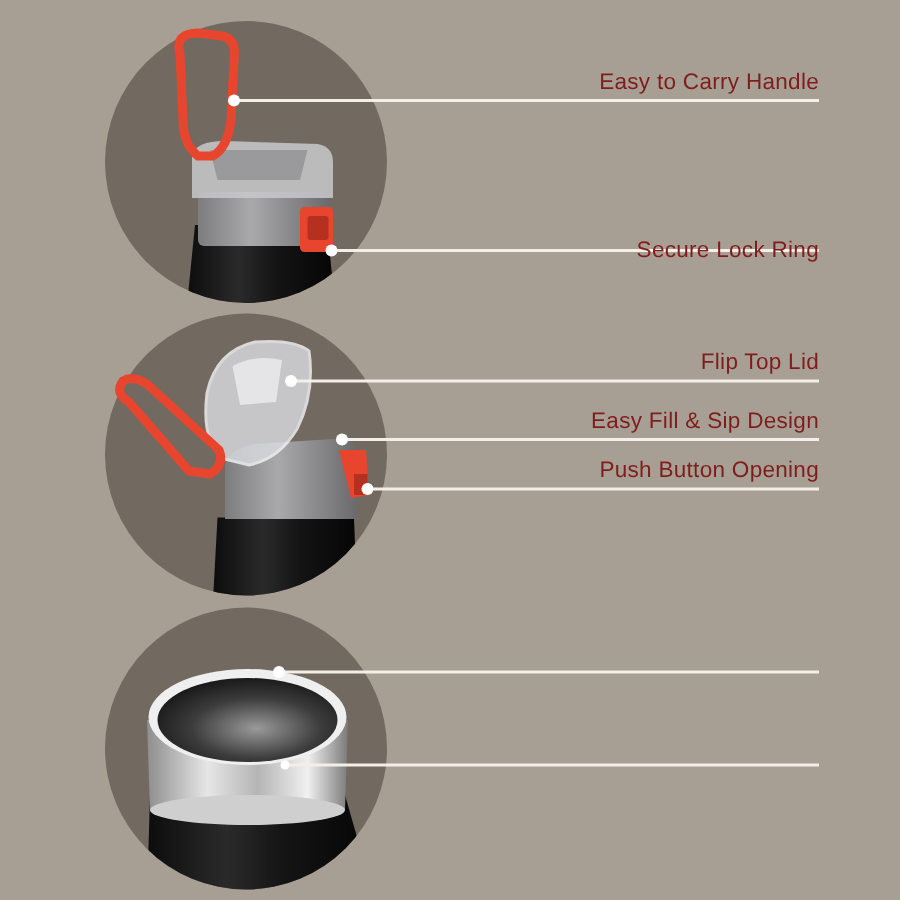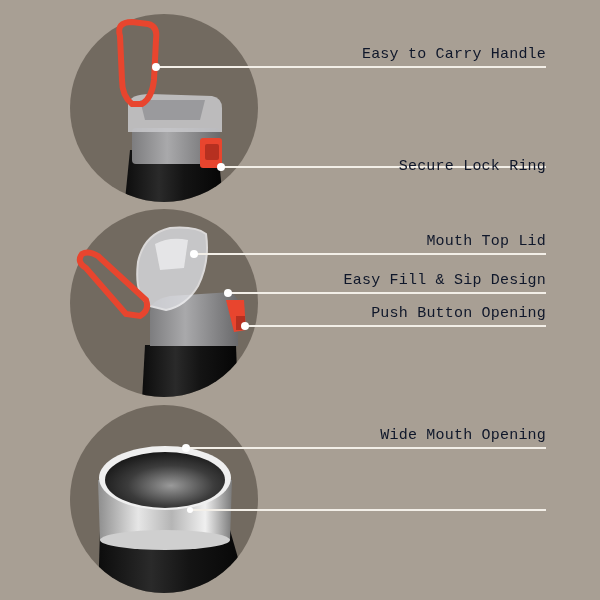--- a/index.html
+++ b/index.html
@@ -1,18 +1,18 @@
 <!DOCTYPE html>
 <html><head>
 <meta charset="utf-8">
 <style>
   html,body{margin:0;padding:0;}
   body{width:600px;height:600px;overflow:hidden;background:#a89f94;font-family:"Liberation Sans","DejaVu Sans",sans-serif;position:relative;}
   .stage{position:absolute;left:0;top:0;width:600px;height:600px;}
-  .label{position:absolute;right:54px;color:#0f172a;font-size:15px;letter-spacing:0.2px;white-space:nowrap;text-align:left;font-family:Liberation Mono, monospace;}
+  .label{position:absolute;right:54px;color:#7f1d1d;font-size:15px;letter-spacing:0.2px;white-space:nowrap;text-align:left;}
   svg{position:absolute;left:0;top:0;}
 </style>
 </head>
 <body>
 
 <div class="stage">
 <svg width="600" height="600" viewBox="0 0 600 600">
   <defs>
     <clipPath id="c1">
           <circle cx="164" cy="108" r="94"></circle>
@@ -100,17 +100,16 @@
     <circle cx="194" cy="254" r="4"></circle>
     <circle cx="228" cy="293" r="4"></circle>
     <circle cx="245" cy="326" r="4"></circle>
     <circle cx="186" cy="448" r="4"></circle>
     <circle cx="190" cy="510" r="3"></circle>
   </g>
 </svg>
 
 <div class="label" style="top:46px;">Easy to Carry Handle</div>
 <div class="label" style="top:146px;margin-top:12px;">Secure Lock Ring</div>
-<div class="label" style="top:233px;">Mouth Top Lid</div>
+<div class="label" style="top:233px;">Flip Top Lid</div>
 <div class="label" style="top:305px;">Push Button Opening</div>
 <div class="label" style="top:272px;">Easy Fill &amp; Sip Design</div>
-<div class="label" style="top:427px;">Wide Mouth Opening</div>
 </div>
 
 </body></html>

